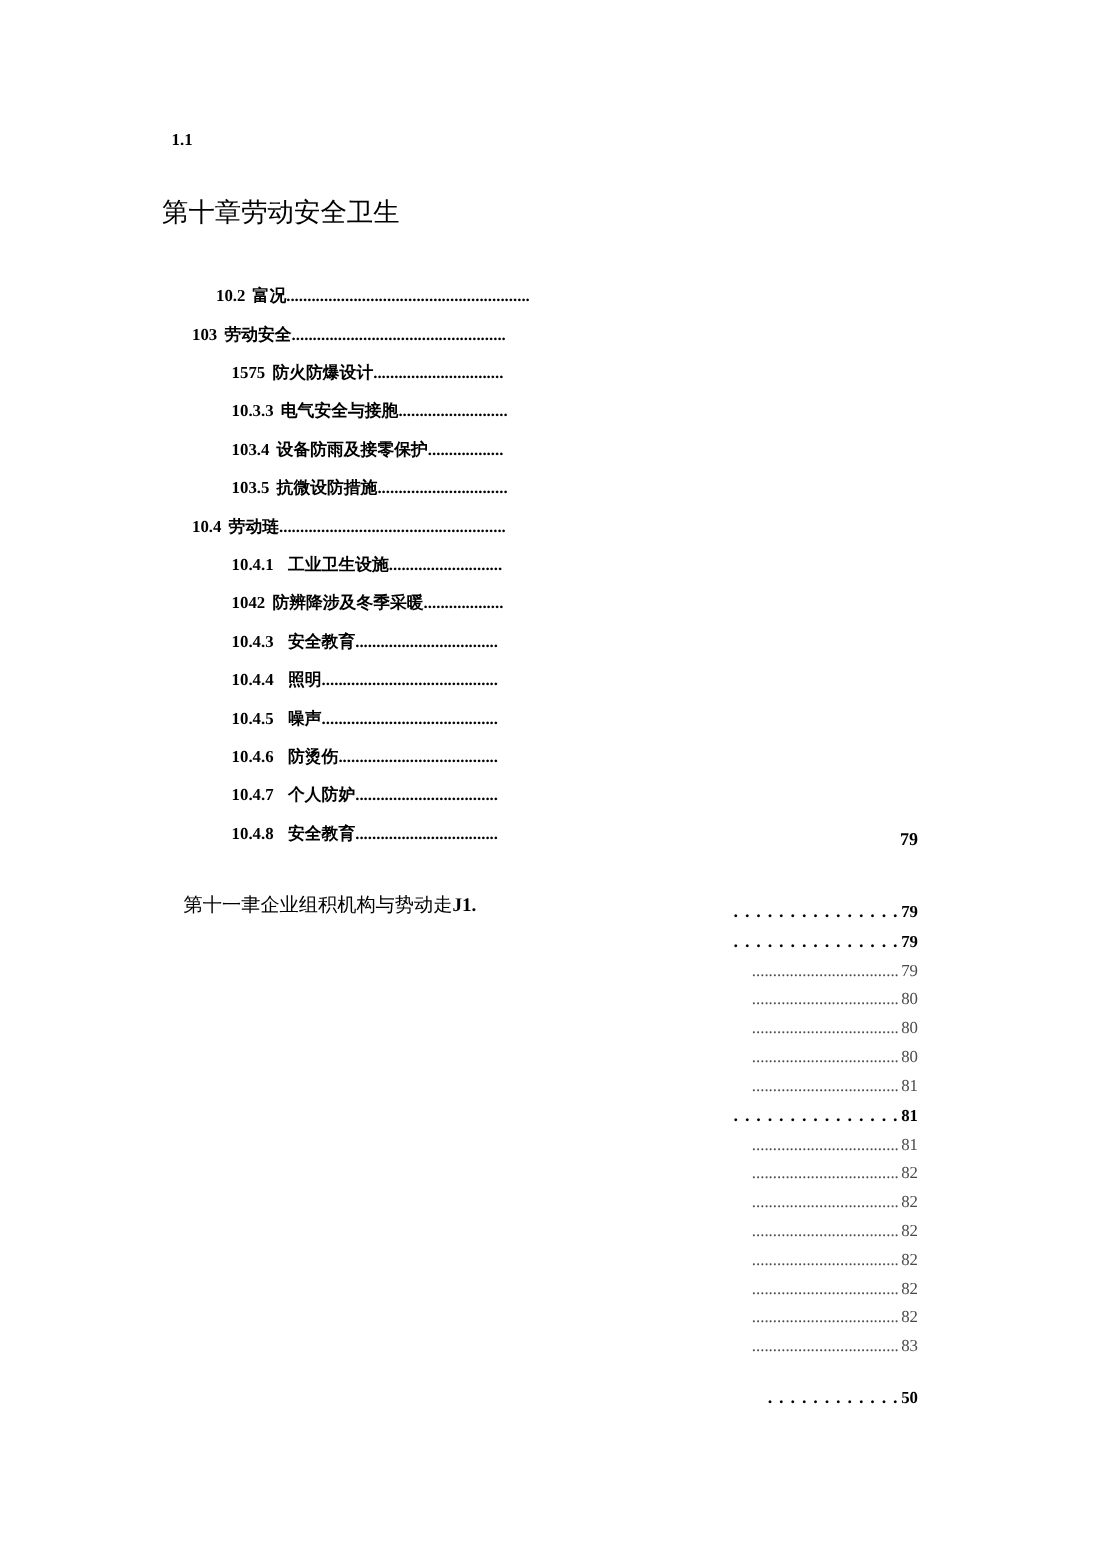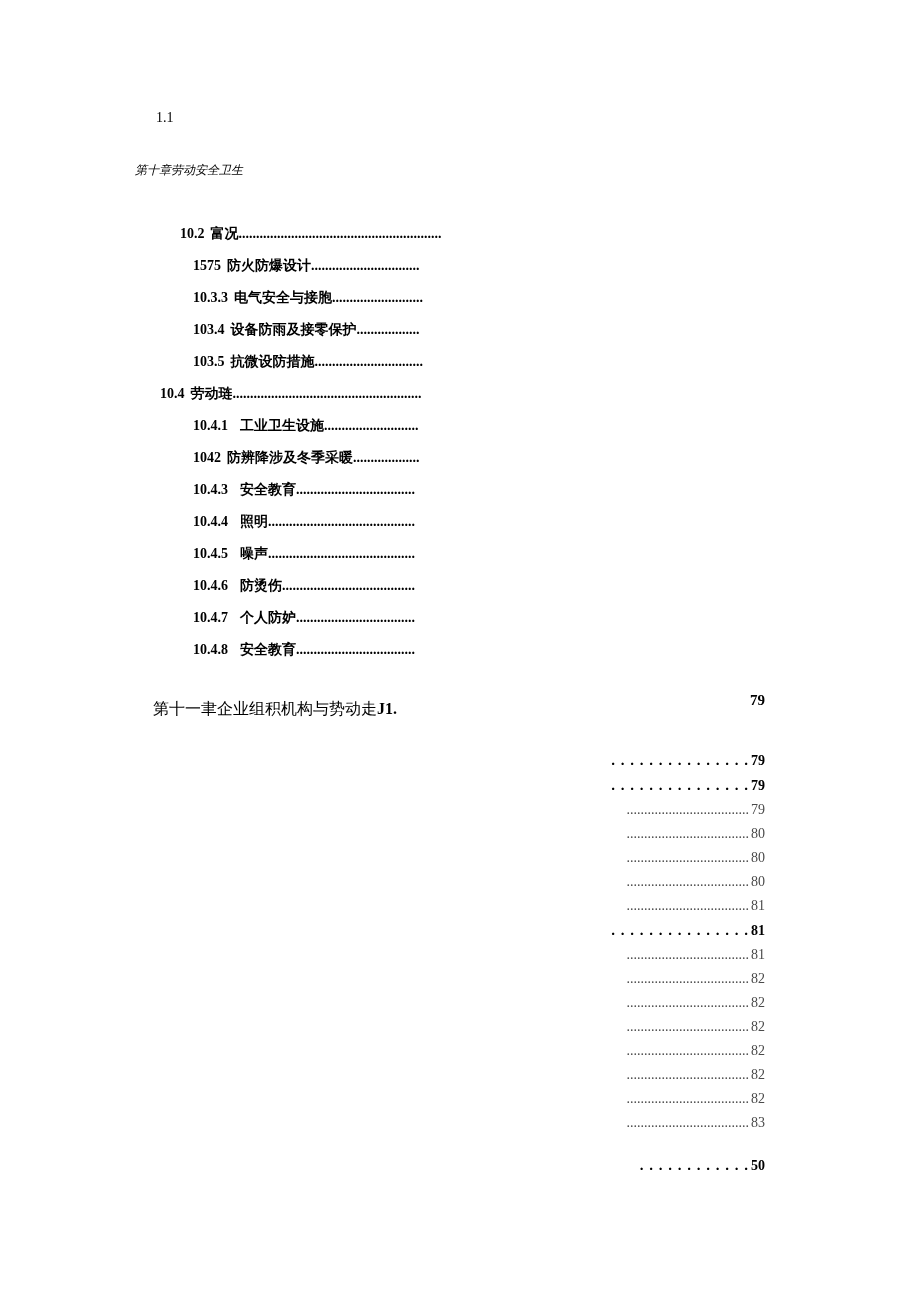--- a/index.html
+++ b/index.html
@@ -5,30 +5,29 @@
     * { margin: 0; padding: 0; box-sizing: border-box; }
     body {
       width: 920px;
       height: 1301px;
       background: #fff;
       font-family: "SimSun", serif;
       position: relative;
       padding: 110px 130px 0 130px;
     }
     .header-num {
-      font-weight: normal;
+      font-weight: bold;
       font-size: 14px;
-      margin-left: 26px;
+      margin-left: 13px;
       margin-bottom: 36px;
     }
     .chapter-title {
-      font-size: 12px;
+      font-size: 22px;
       margin-left: 5px;
       margin-bottom: 46px;
-      font-style: italic;
     }
     .toc-line {
       display: flex;
       align-items: baseline;
       font-size: 14px;
       margin-bottom: 14px;
       white-space: nowrap;
       overflow: hidden;
     }
     .toc-line.bold { font-weight: bold; }
@@ -85,20 +84,26 @@
 
 <div class="chapter-title">第十章劳动安全卫生</div>
 
 <div id="toc-container">
     <div class="toc-line bold indent-0">
       <span class="toc-num">10.2</span>
       <span class="gap"></span>
       <span class="toc-label">富况</span>
       <span class="toc-dots">..........................................................</span>
     </div>
+    <div class="toc-line bold indent-neg">
+      <span class="toc-num">103</span>
+      <span class="gap"></span>
+      <span class="toc-label">劳动安全</span>
+      <span class="toc-dots">...................................................</span>
+    </div>
     <div class="toc-line bold indent-1">
       <span class="toc-num">1575</span>
       <span class="gap"></span>
       <span class="toc-label">防火防爆设计</span>
       <span class="toc-dots">...............................</span>
     </div>
     <div class="toc-line bold indent-1">
       <span class="toc-num">10.3.3</span>
       <span class="gap"></span>
       <span class="toc-label">电气安全与接胞</span>

